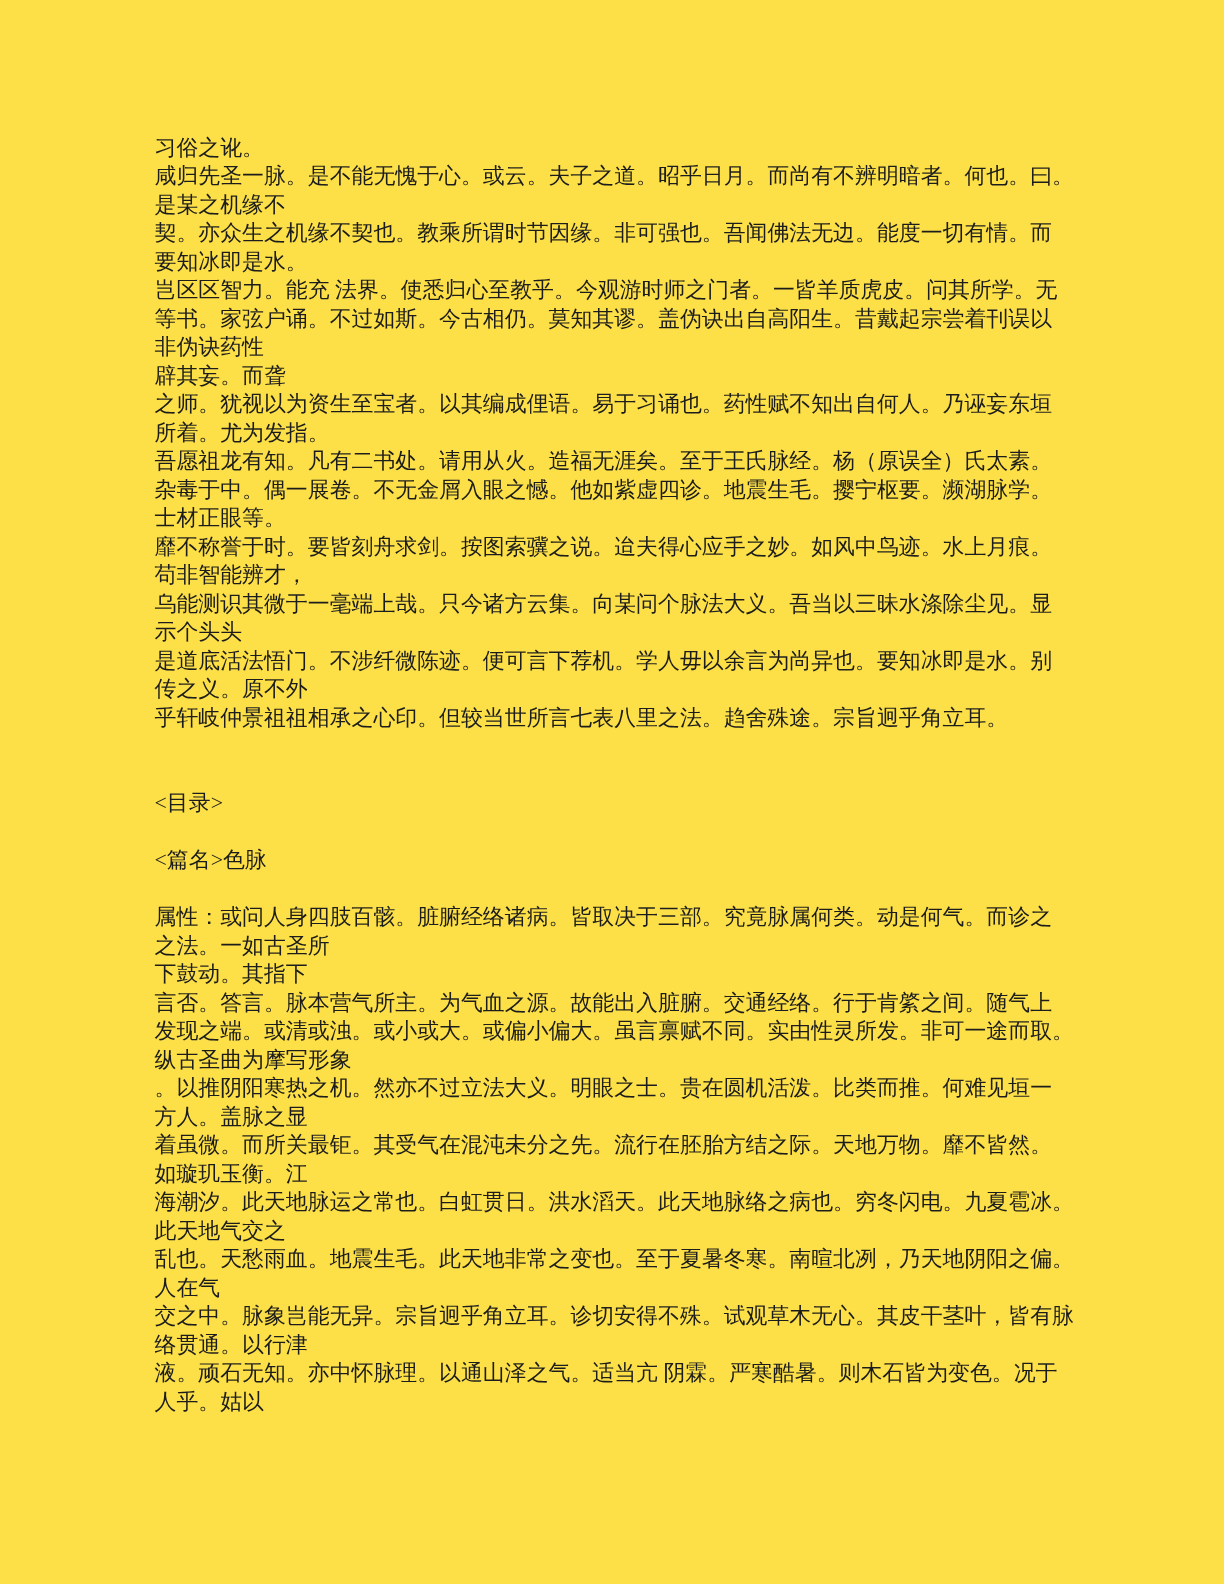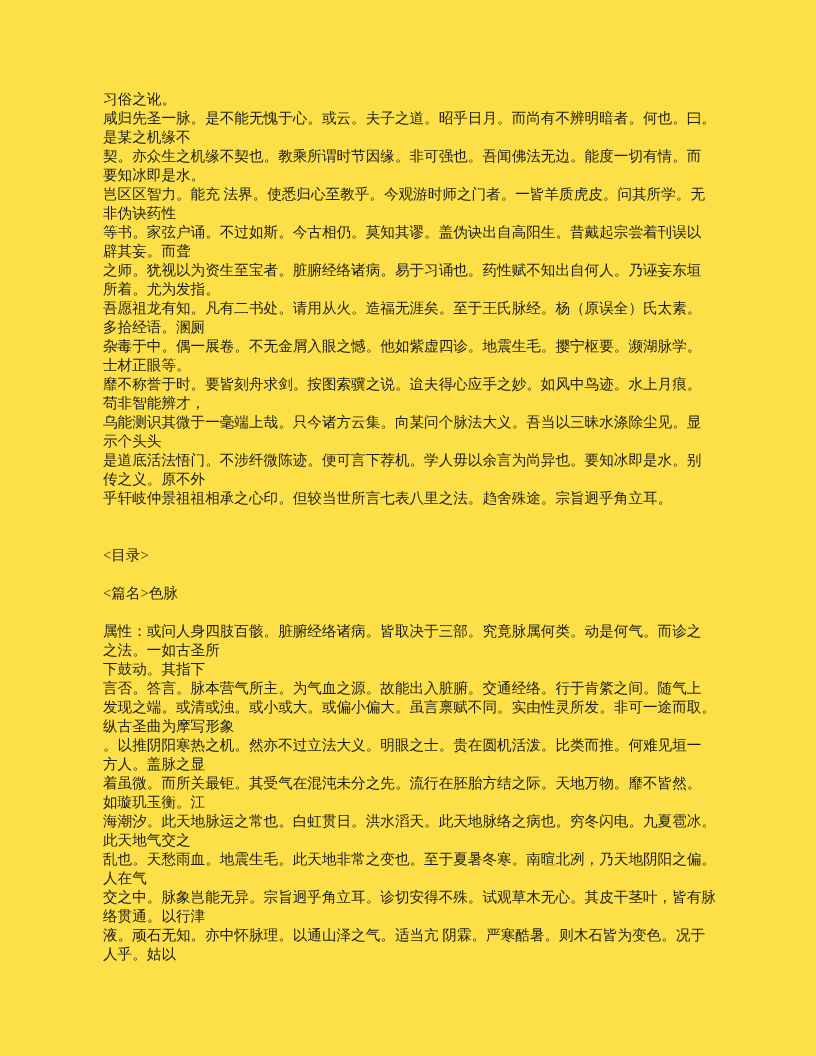--- a/index.html
+++ b/index.html
@@ -37,27 +37,26 @@
 <div class="page">
   <div class="content">
 
     <div class="para">
         <div class="line">习俗之讹。</div>
         <div class="line">咸归先圣一脉。是不能无愧于心。或云。夫子之道。昭乎日月。而尚有不辨明暗者。何也。曰。</div>
         <div class="line">是某之机缘不</div>
         <div class="line">契。亦众生之机缘不契也。教乘所谓时节因缘。非可强也。吾闻佛法无边。能度一切有情。而</div>
         <div class="line">要知冰即是水。</div>
         <div class="line">岂区区智力。能充 法界。使悉归心至教乎。今观游时师之门者。一皆羊质虎皮。问其所学。无</div>
+        <div class="line">等书。家弦户诵。不过如斯。今古相仍。莫知其谬。盖伪诀出自高阳生。昔戴起宗尝着刊误以</div>
         <div class="line">非伪诀药性</div>
-        <div class="line">等书。家弦户诵。不过如斯。今古相仍。莫知其谬。盖伪诀出自高阳生。昔戴起宗尝着刊误以</div>
         <div class="line">辟其妄。而聋</div>
-        <div class="line">之师。犹视以为资生至宝者。脏腑经络诸病。易于习诵也。药性赋不知出自何人。乃诬妄东垣</div>
+        <div class="line">之师。犹视以为资生至宝者。以其编成俚语。易于习诵也。药性赋不知出自何人。乃诬妄东垣</div>
         <div class="line">所着。尤为发指。</div>
         <div class="line">吾愿祖龙有知。凡有二书处。请用从火。造福无涯矣。至于王氏脉经。杨（原误全）氏太素。</div>
-        <div class="line">多拾经语。溷厕</div>
         <div class="line">杂毒于中。偶一展卷。不无金屑入眼之憾。他如紫虚四诊。地震生毛。撄宁枢要。濒湖脉学。</div>
         <div class="line">士材正眼等。</div>
         <div class="line">靡不称誉于时。要皆刻舟求剑。按图索骥之说。迨夫得心应手之妙。如风中鸟迹。水上月痕。</div>
         <div class="line">苟非智能辨才，</div>
         <div class="line">乌能测识其微于一毫端上哉。只今诸方云集。向某问个脉法大义。吾当以三昧水涤除尘见。显</div>
         <div class="line">示个头头</div>
         <div class="line">是道底活法悟门。不涉纤微陈迹。便可言下荐机。学人毋以余言为尚异也。要知冰即是水。别</div>
         <div class="line">传之义。原不外</div>
         <div class="line">乎轩岐仲景祖祖相承之心印。但较当世所言七表八里之法。趋舍殊途。宗旨迥乎角立耳。</div>
       </div>

